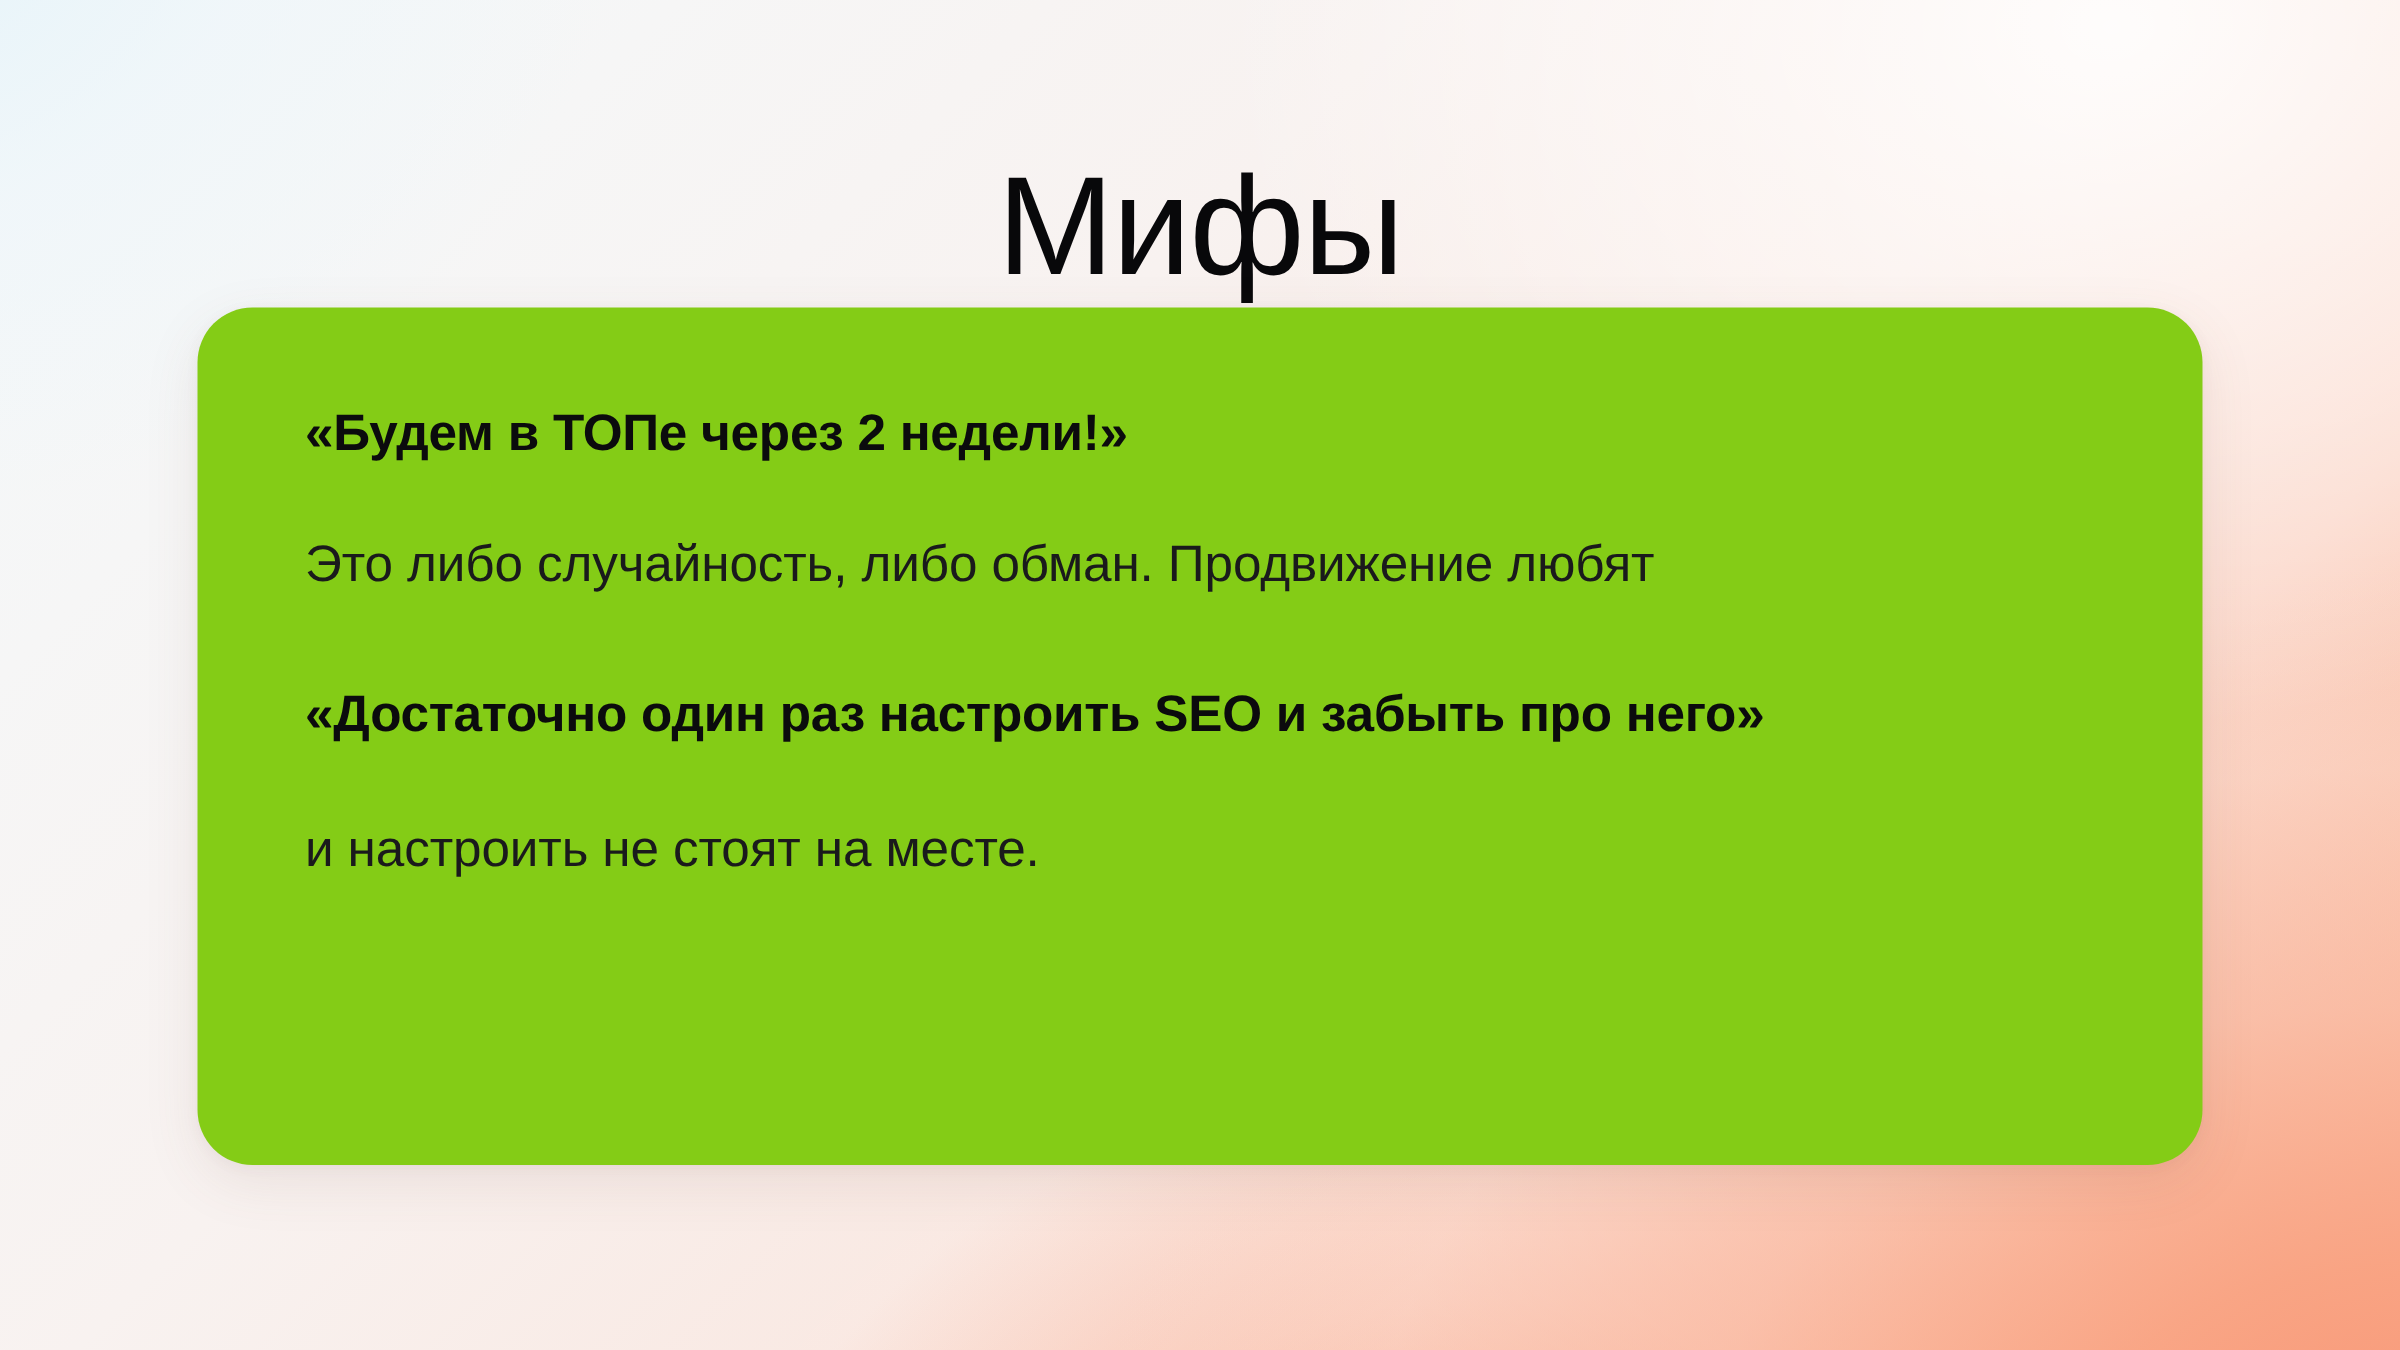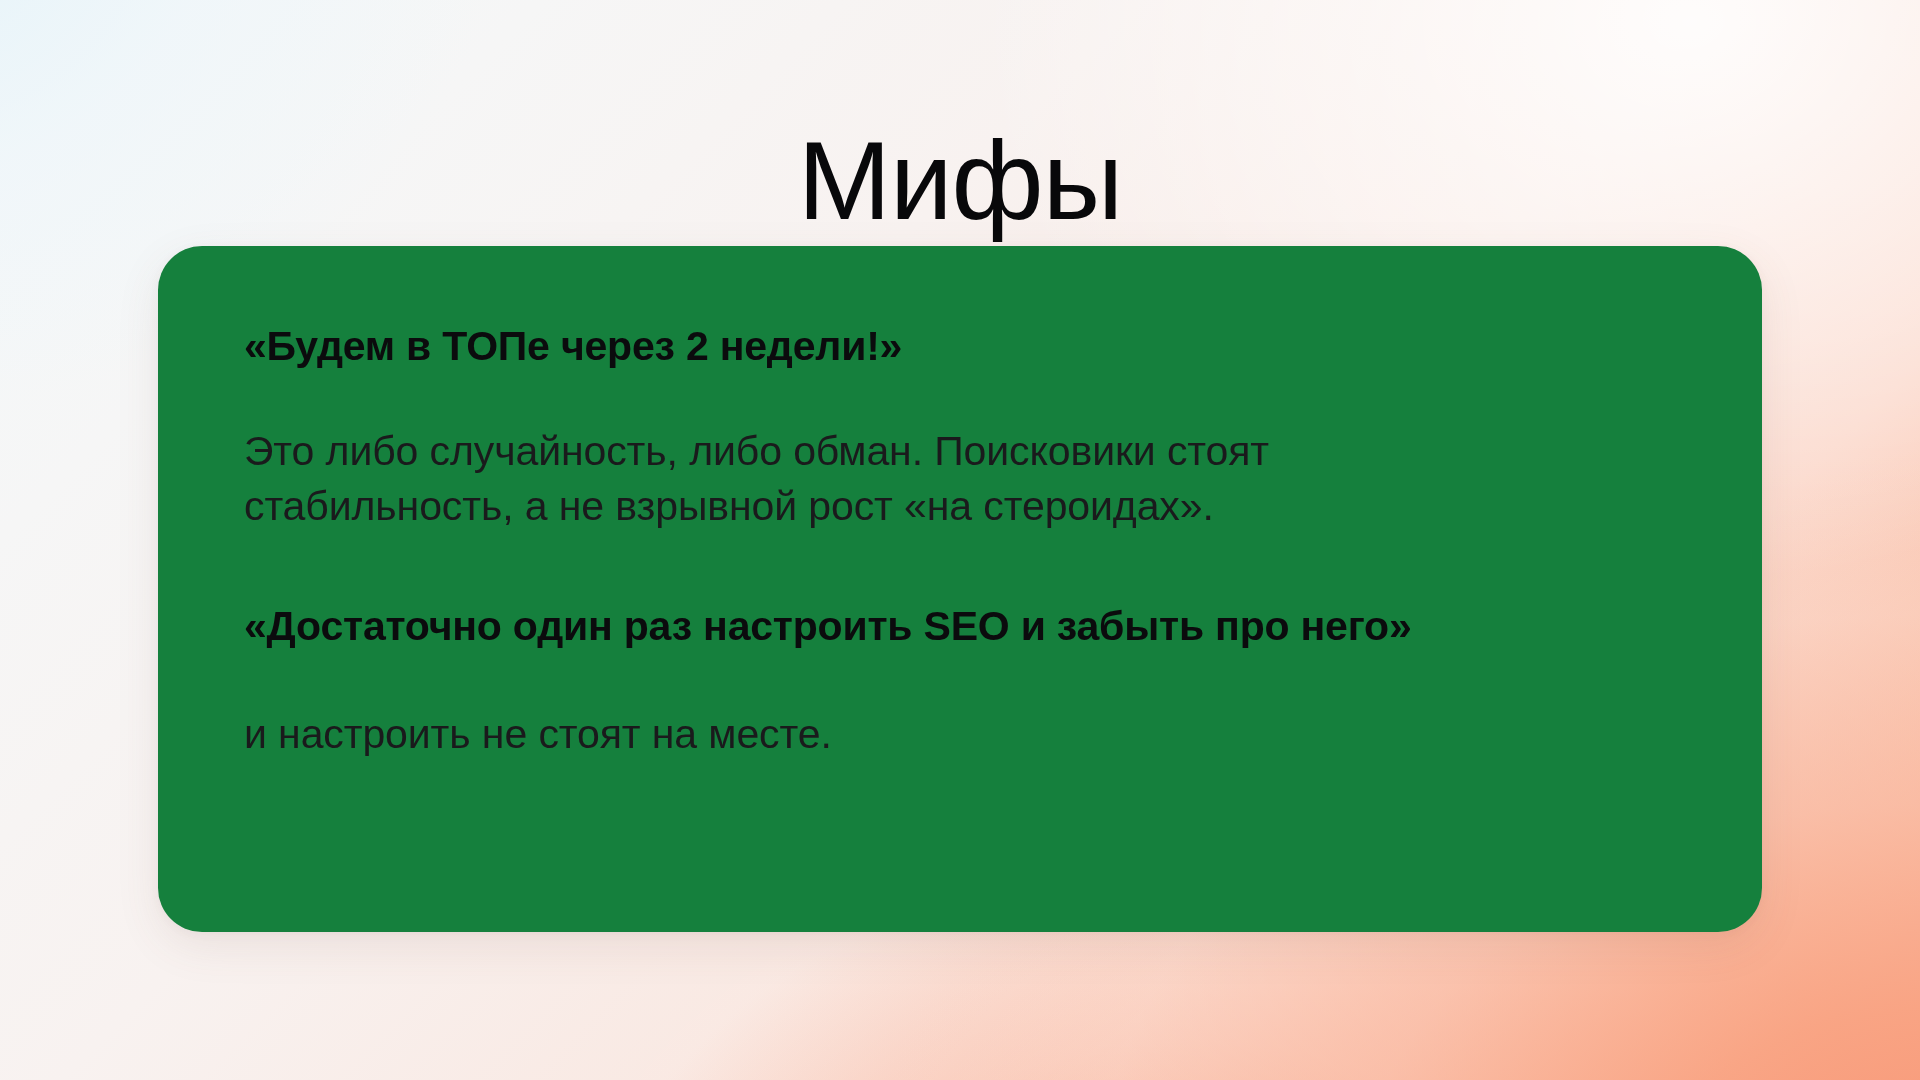--- a/index.html
+++ b/index.html
@@ -93,21 +93,21 @@
     white-space: nowrap;
   }
 
   
   .card {
     position: absolute;
     left: 158px;
     top: 246px;
     width: 1604px;
     height: 686px;
-    background: #15803d;
+    background: #84cc16;
     border-radius: 44px;
     box-shadow: 0 14px 44px rgba(120, 80, 70, 0.10),
                 0 2px 10px rgba(120, 80, 70, 0.05);
     box-sizing: border-box;
     padding: 74px 74px 70px 86px;
   }
 
   .card-body {
     display: flex;
     flex-direction: column;
@@ -155,22 +155,21 @@
   <h1 class="page-title">Мифы</h1>
 
   <div class="card">
     <div class="card-body">
 
       <h2 class="myth-heading">«Будем в ТОПе через 2 недели!»</h2>
 
       <div class="gap-h2t"></div>
 
       <p class="myth-text">
-        <span class="ln">Это либо случайность, либо обман. Поисковики стоят</span>
-        <span class="ln">стабильность, а не взрывной рост «на стероидах».</span>
+        <span class="ln">Это либо случайность, либо обман. Продвижение любят</span>
       </p>
 
       <div class="gap-t2h"></div>
 
       <h2 class="myth-heading">«Достаточно один раз настроить SEO и забыть про него»</h2>
 
       <div class="gap-h2t2"></div>
 
       <p class="myth-text">
         <span class="ln">и настроить не стоят на месте.</span>

